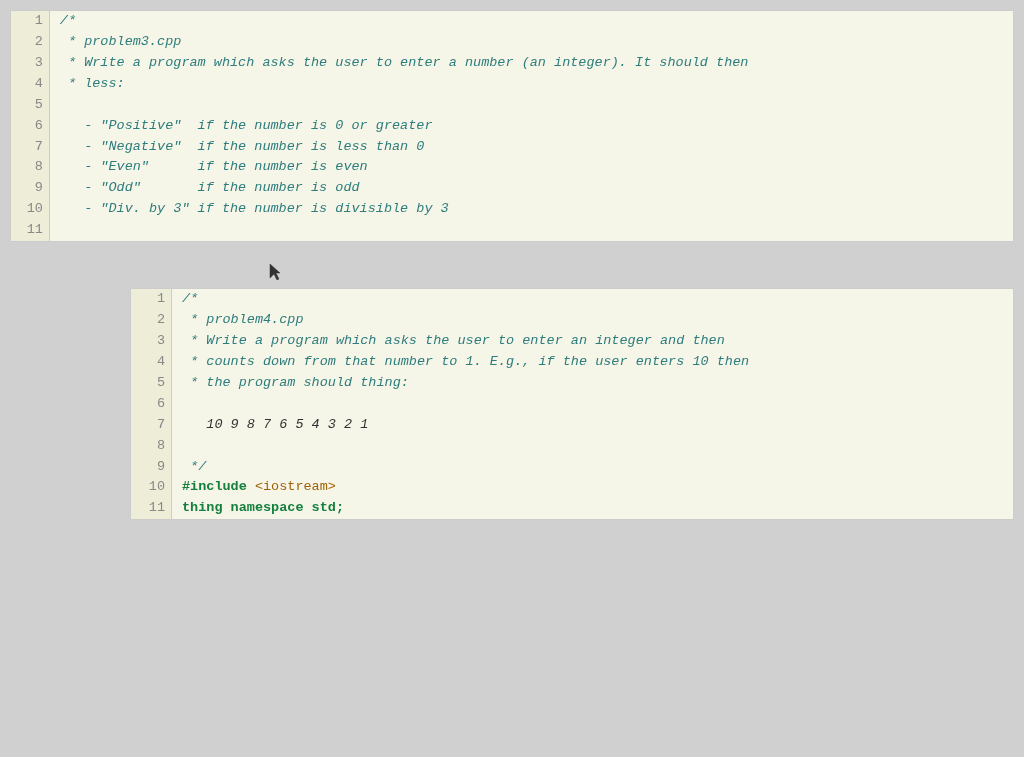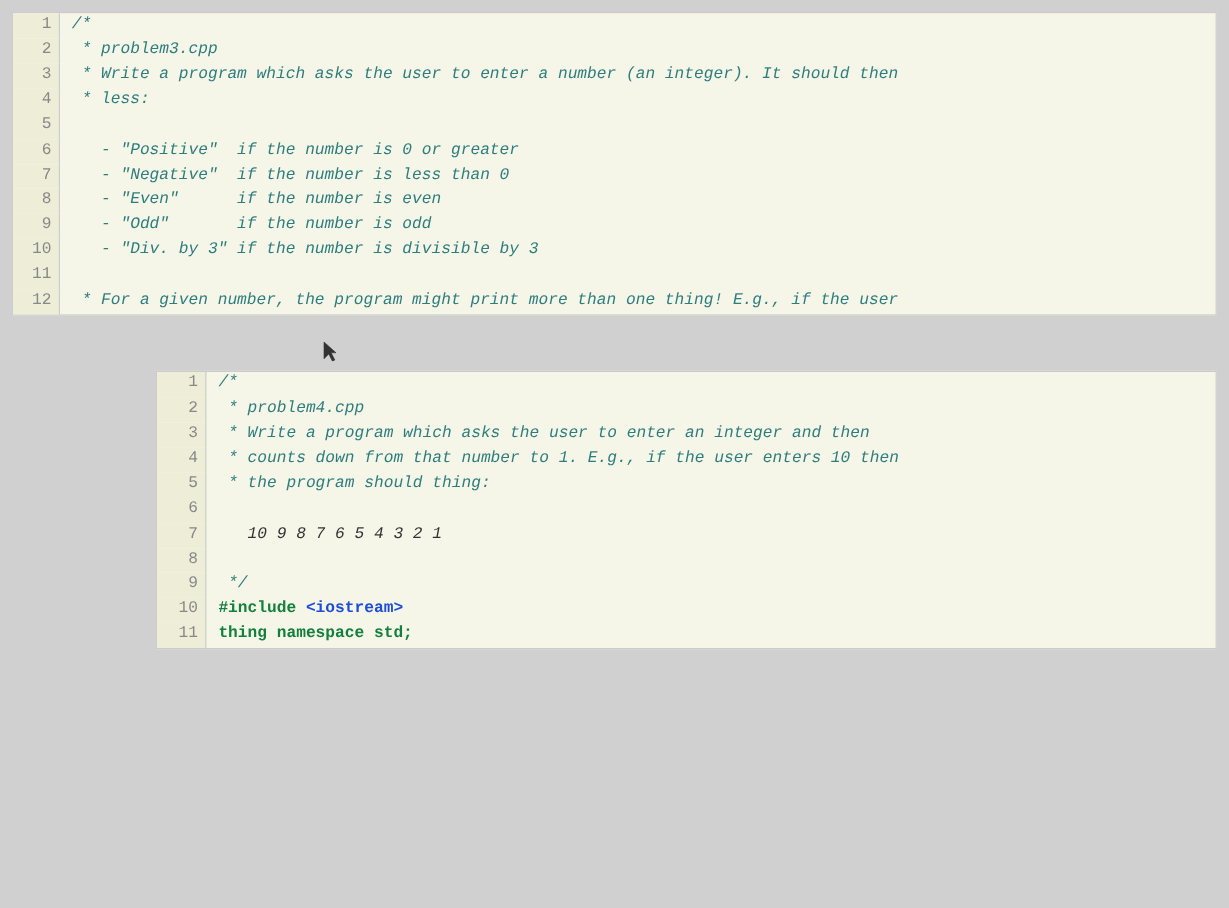--- a/index.html
+++ b/index.html
@@ -55,22 +55,21 @@
       color: #2e7d7d;
       font-style: italic;
     }
 
     .keyword {
       color: #15803d;
       font-weight: bold;
     }
 
     .include-text {
-      color: #1d4ed8;
-      font-weight: bold;
+      color: #a16207;
     }
 
     .normal-text {
       color: #333;
       font-style: italic;
     }
   </style>
 </head>
 <body>
 
@@ -113,24 +112,20 @@
         <td class="line-num">9</td>
         <td class="line-code"><span class="comment">   - "Odd"       if the number is odd</span></td>
       </tr>
       <tr>
         <td class="line-num">10</td>
         <td class="line-code"><span class="comment">   - "Div. by 3" if the number is divisible by 3</span></td>
       </tr>
       <tr>
         <td class="line-num">11</td>
         <td class="line-code"><span class="comment"></span></td>
-      </tr>
-      <tr>
-        <td class="line-num">12</td>
-        <td class="line-code"><span class="comment"> * For a given number, the program might print more than one thing! E.g., if the user</span></td>
       </tr>
     </tbody>
   </table>
 </div>
 
 <div style="height: 30px; position: relative;">
 
   <div style="position: absolute; left: 258px; top: 4px; width: 10px; height: 18px; cursor: default;">
     <svg width="12" height="18" viewBox="0 0 12 18">
       <polygon points="2,2 2,16 6,12 9,18 11,17 8,11 12,11" fill="#333" stroke="#333" stroke-width="0.5"></polygon>

